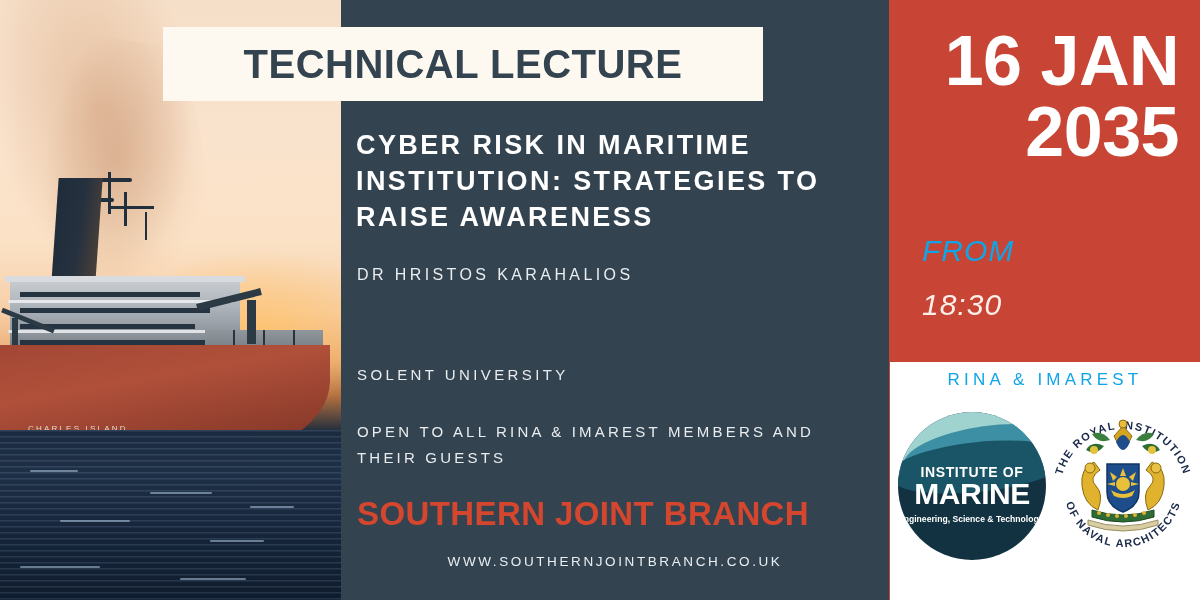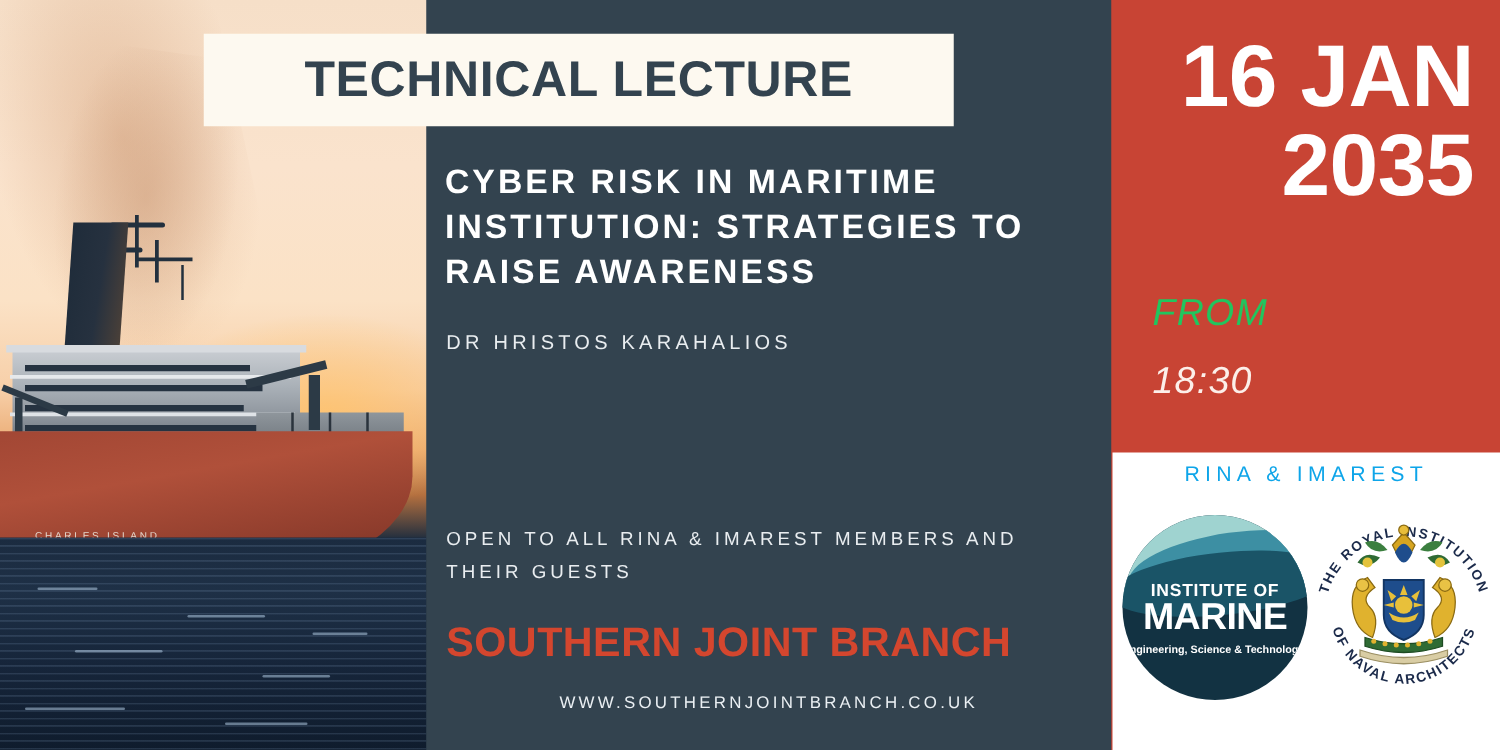--- a/index.html
+++ b/index.html
@@ -2,21 +2,21 @@
 <html><head>
 <meta charset="utf-8">
 <style>
   html,body{margin:0;padding:0;}
   body{width:1200px;height:600px;overflow:hidden;background:#33434F;
        font-family:"Liberation Sans","DejaVu Sans",sans-serif;}
   .banner{position:relative;width:1200px;height:600px;overflow:hidden;}
 
   
   .photo{position:absolute;left:0;top:0;width:341px;height:600px;overflow:hidden;
-         background:linear-gradient(#f6dfc8 0%,#fae3cd 22%,#fbe2c6 40%,#f7cfa8 52%,#e9a86f 60%,#b4703f 66%,#1d2c3e 72%,#17263a 100%);padding-left:14px;}
+         background:linear-gradient(#f6dfc8 0%,#fae3cd 22%,#fbe2c6 40%,#f7cfa8 52%,#e9a86f 60%,#b4703f 66%,#1d2c3e 72%,#17263a 100%);}
   .sky-glow{position:absolute;left:120px;top:250px;width:280px;height:160px;border-radius:50%;
             background:radial-gradient(ellipse at center,rgba(255,196,110,.85),rgba(255,190,110,0) 70%);}
   .smoke{position:absolute;left:-10px;top:-20px;width:210px;height:330px;
          background:radial-gradient(ellipse at 55% 40%,rgba(214,164,126,.55),rgba(214,164,126,0) 65%);
          transform:rotate(-12deg);}
   .smoke2{position:absolute;left:40px;top:40px;width:150px;height:260px;
          background:radial-gradient(ellipse at 50% 45%,rgba(200,150,115,.45),rgba(200,150,115,0) 68%);
          transform:rotate(8deg);}
   
   .water{position:absolute;left:0;bottom:0;width:341px;height:170px;
@@ -63,21 +63,21 @@
   .openline{position:absolute;left:357px;top:419px;width:500px;color:#E9EDF0;font-size:15px;
         letter-spacing:3.2px;line-height:1.75;}
   .branch{position:absolute;left:357px;top:495px;color:#D4462E;font-size:33px;font-weight:bold;letter-spacing:.4px;}
   .website{position:absolute;left:341px;top:554px;width:548px;text-align:center;color:#EAEFF3;
         font-size:13.5px;letter-spacing:2.6px;}
 
   
   .redpanel{position:absolute;left:889px;top:0;width:311px;height:600px;background:#C84434;}
   .date{position:absolute;left:889px;top:26px;width:290px;text-align:right;color:#FFFFFF;
         font-size:70px;font-weight:bold;line-height:1.02;letter-spacing:-.5px;}
-  .from-label{position:absolute;left:922px;top:234px;color:#22c55e;font-size:30px;
+  .from-label{position:absolute;left:922px;top:234px;color:#0ea5e9;font-size:30px;
         font-style:italic;font-weight:300;letter-spacing:1px;}
   .from-time{position:absolute;left:922px;top:288px;color:#FCEFE9;font-size:30px;
         font-style:italic;font-weight:300;letter-spacing:1px;}
 
   
   .logopanel{position:absolute;left:890px;top:362px;width:310px;height:238px;background:#FFFFFF;}
   .orgs{position:absolute;left:890px;top:370px;width:310px;text-align:center;color:#0ea5e9;
         font-size:17px;letter-spacing:4.2px;}
 
   
@@ -161,20 +161,21 @@
   </div>
 
   <div class="darkpanel"></div>
 
   <div class="tl-box">
     <span class="tl-text">TECHNICAL LECTURE</span>
   </div>
 
   <div class="lecture-title">CYBER RISK IN MARITIME INSTITUTION: STRATEGIES TO RAISE AWARENESS</div>
   <div class="speaker">DR HRISTOS KARAHALIOS</div>
+  <div class="venue">SOLENT UNIVERSITY</div>
   <div class="openline">OPEN TO ALL RINA &amp; IMAREST MEMBERS AND THEIR GUESTS</div>
   <div class="branch">SOUTHERN JOINT BRANCH</div>
   <div class="website">WWW.SOUTHERNJOINTBRANCH.CO.UK</div>
 
   <div class="redpanel"></div>
   <div class="date"><span>16 JAN</span><br><span>2035</span></div>
   <div class="from-label">FROM</div>
   <div class="from-time">18:30</div>
 
   <div class="logopanel"></div>

